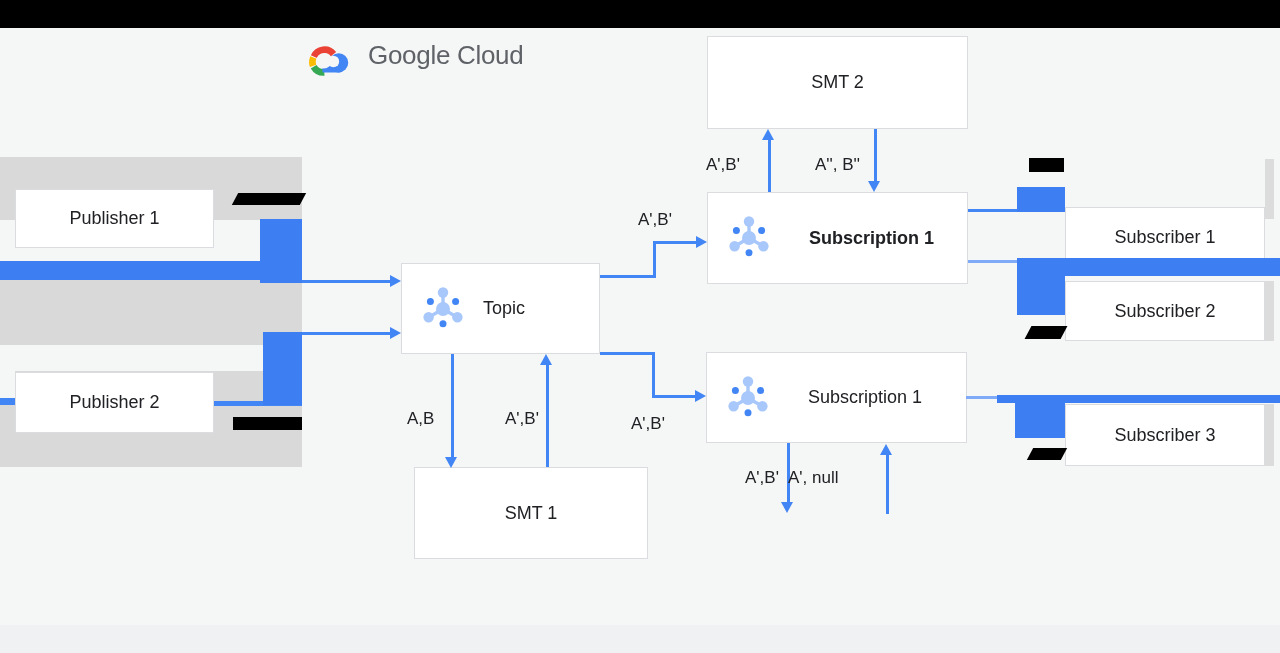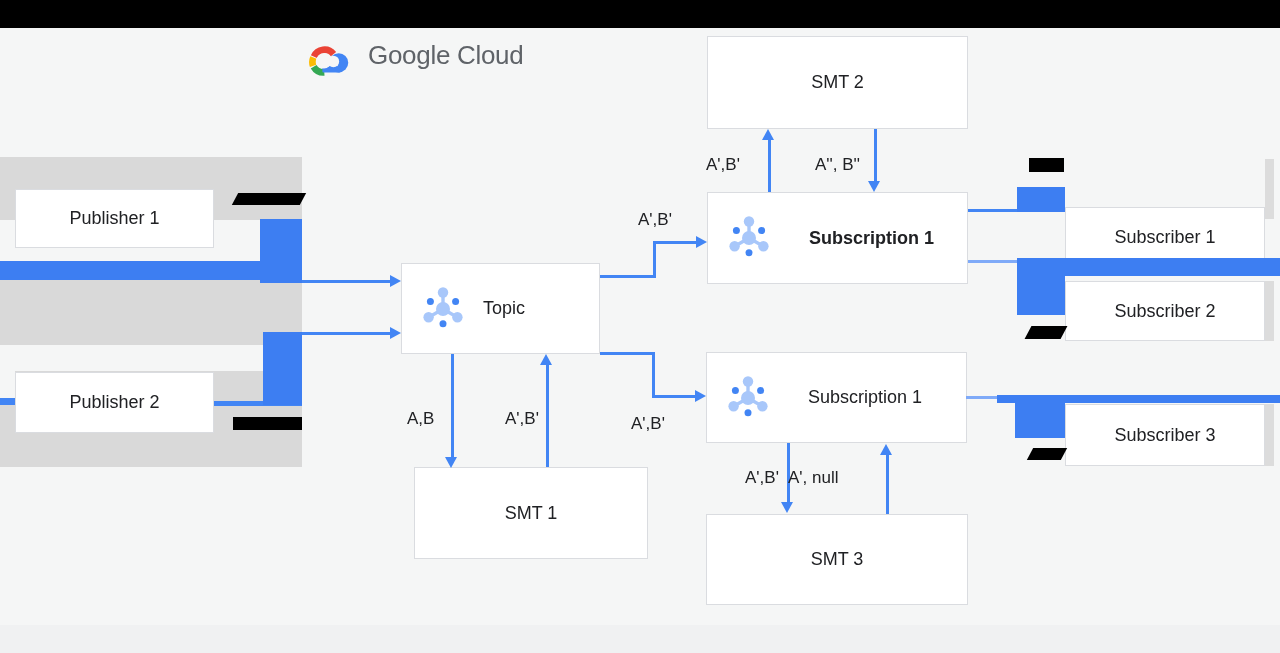--- a/index.html
+++ b/index.html
@@ -121,23 +121,20 @@
       <circle cx="24" cy="7.5" r="5.2" fill="var(--icon-light)"></circle>
       <circle cx="9.6" cy="32.3" r="5.2" fill="var(--icon-light)"></circle>
       <circle cx="38.4" cy="32.3" r="5.2" fill="var(--icon-light)"></circle>
       <circle cx="11.4" cy="16.6" r="3.5" fill="var(--icon-dark)"></circle>
       <circle cx="36.6" cy="16.6" r="3.5" fill="var(--icon-dark)"></circle>
       <circle cx="24" cy="38.7" r="3.5" fill="var(--icon-dark)"></circle>
     </svg>
     <span>Subscription 1</span>
   </div>
 
-  <div class="abs node" style="left:706px;top:514px;width:262px;height:91px;">
-    <span>SMT 3</span>
-  </div>
 
   <div class="abs node" style="left:1065px;top:159px;width:200px;height:60px;margin-top:48px;">
     <span>Subscriber 1</span>
   </div>
   <div class="abs sidestrip" style="left:1265px;top:159px;width:9px;height:60px;"></div>
 
   <div class="abs node" style="left:1065px;top:281px;width:200px;height:60px;text-align:right;">
     <span>Subscriber 2</span>
   </div>
   <div class="abs sidestrip" style="left:1265px;top:281px;width:9px;height:60px;"></div>

